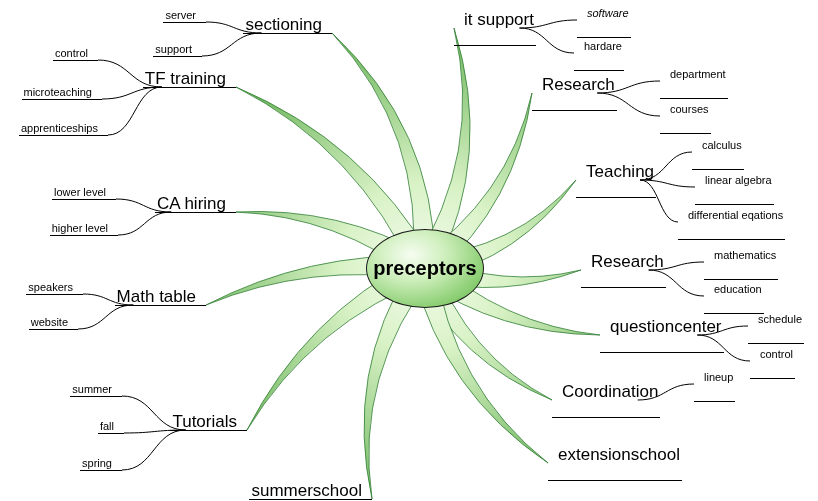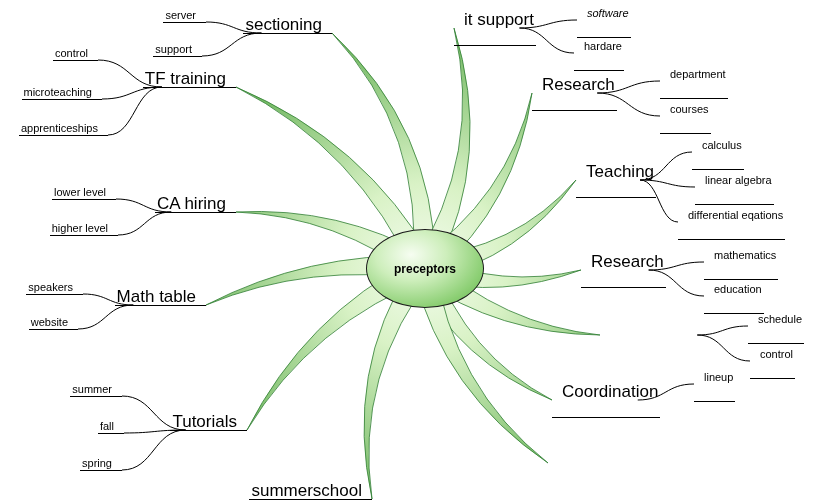--- a/index.html
+++ b/index.html
@@ -10,21 +10,21 @@
   .node { position:absolute; z-index:3; color:#000; border-bottom:1px solid #000;
           white-space:nowrap; cursor:default; }
   .lvl1 { font-size:17px; line-height:16px; }
   .lvl2 { font-size:11px; line-height:14px; }
   .side-right { padding:0 2px 17px 10px; }  
   .side-left  { padding:0 10px 0 2px; }  
   #center { position:absolute; z-index:2; left:366px; top:229px; width:118px; height:79px;
             border:1px solid #1a1a1a; border-radius:50%;
             background:radial-gradient(ellipse at 38% 32%, #f6fdf1 0%, #cdeebb 35%, #8ccf74 72%, #60b04c 100%);
             display:flex; align-items:center; justify-content:center;
-            font-weight:bold; font-size:12px; color:#000; }
+            font-weight:bold; font-size:20px; color:#000; }
   .wire  { fill:none; stroke:#000; stroke-width:1; }
   .petal { fill:url(#petalGrad); stroke:#2e7d32; stroke-width:0.8; }
 </style>
 </head>
 <body>
 
 <div id="canvas">
 
   <svg id="edges" width="818" height="501">
     <defs>
@@ -79,21 +79,23 @@
   <div class="node lvl1 side-left" id="n-tf" style="right:582px; top:71px;">TF training</div>
   <div class="node lvl1 side-left" id="n-ca" style="right:582px; top:196px;">CA hiring</div>
   <div class="node lvl1 side-left" id="n-math" style="right:612px; top:289px;">Math table</div>
   <div class="node lvl1 side-left" id="n-tut" style="right:571px; top:414px;">Tutorials</div>
   <div class="node lvl1 side-left" id="n-sumsch" style="right:446px; top:483px;">summerschool</div>
 
   <div class="node lvl1 side-right" id="n-it" style="left:454px; top:12px;">it support</div>
   <div class="node lvl1 side-right" id="n-web" style="left:532px; top:77px;">Research</div>
   <div class="node lvl1 side-right" id="n-teach" style="left:576px; top:164px;">Teaching</div>
   <div class="node lvl1 side-right" id="n-res" style="left:581px; top:254px;">Research</div>
+  <div class="node lvl1 side-right" id="n-q" style="left:600px; top:319px;">questioncenter</div>
   <div class="node lvl1 side-right" id="n-coord" style="left:552px; top:384px;">Coordination</div>
+  <div class="node lvl1 side-right" id="n-ext" style="left:548px; top:447px;">extensionschool</div>
 
   <div class="node lvl2 side-left" style="right:612px; top:8px;">server</div>
   <div class="node lvl2 side-left" style="right:616px; top:42px;">support</div>
   <div class="node lvl2 side-left" style="right:720px; top:46px;">control</div>
   <div class="node lvl2 side-left" style="right:716px; top:85px;">microteaching</div>
   <div class="node lvl2 side-left" style="right:710px; top:121px;">apprenticeships</div>
   <div class="node lvl2 side-left" style="right:702px; top:185px;">lower level</div>
   <div class="node lvl2 side-left" style="right:700px; top:221px;">higher level</div>
   <div class="node lvl2 side-left" style="right:735px; top:280px;">speakers</div>
   <div class="node lvl2 side-left" style="right:740px; top:315px;">website</div>

